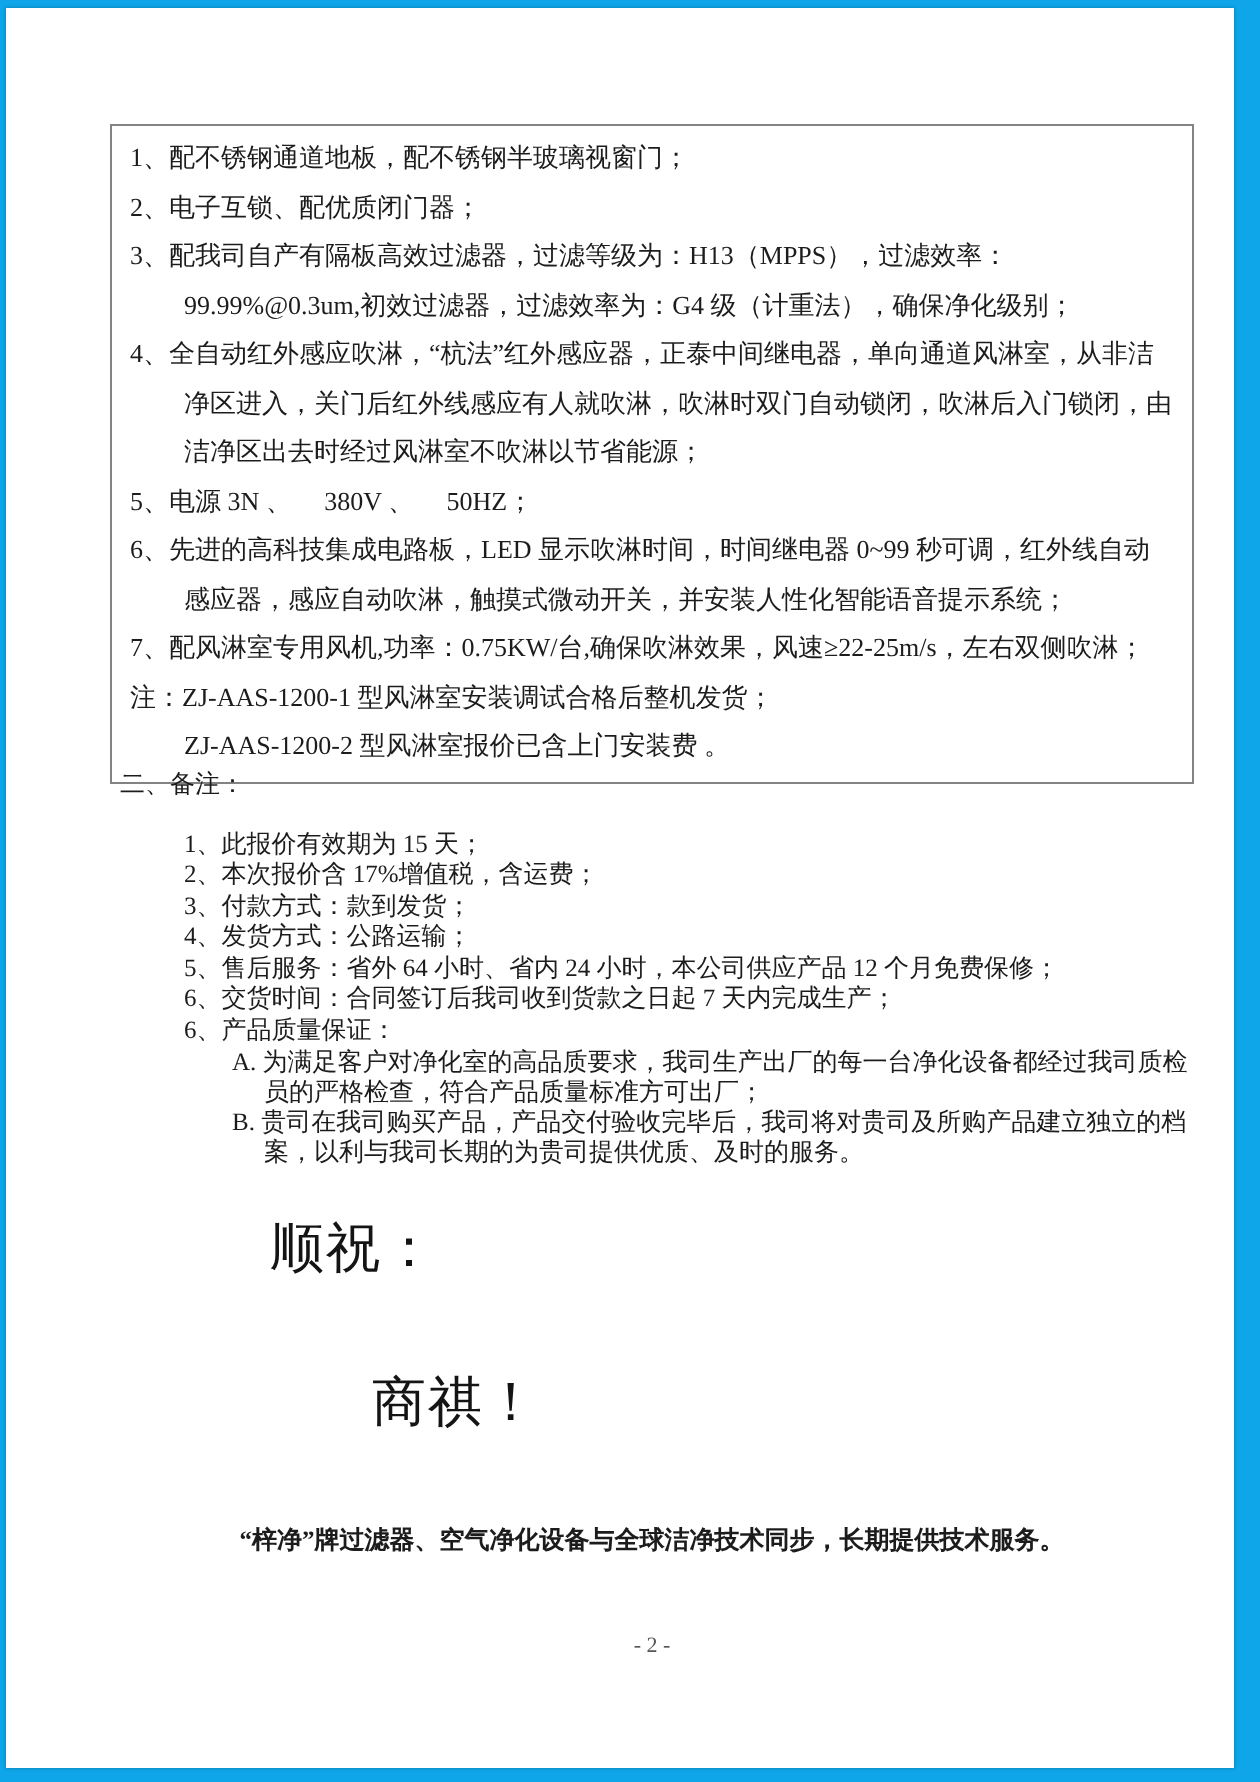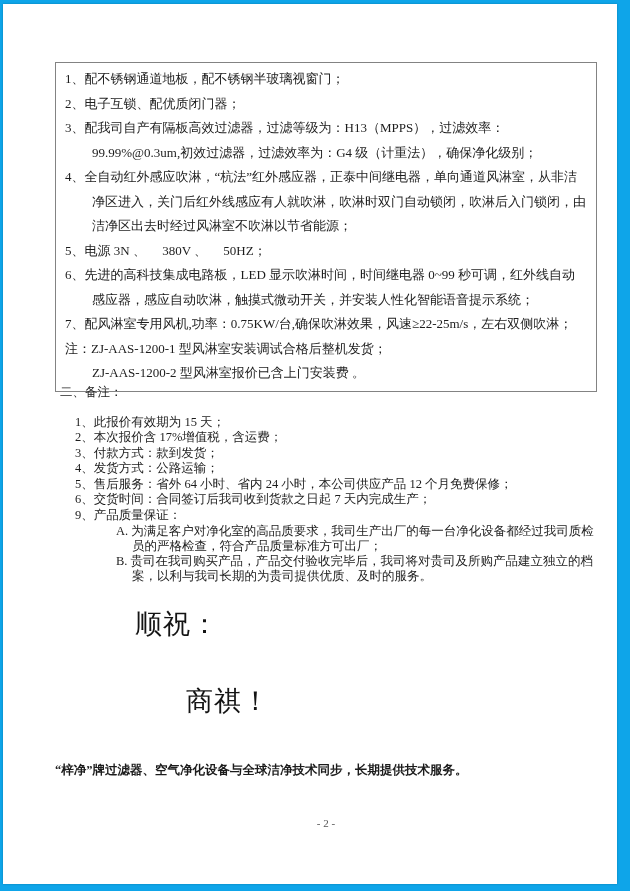--- a/index.html
+++ b/index.html
@@ -48,21 +48,21 @@
     top: 381px;
     width: 540px;
     font-size: 12.5px;
     line-height: 15.5px;
     color: #1c1c1c;
   }
   .remark-heading {
     margin-bottom: 14px;
   }
   .remark-item {
-    margin-left: 15px;
+    margin-left: 32px;
   }
   .quality-item {
     margin-left: 56px;
     padding-left: 16px;
     text-indent: -16px;
     line-height: 14.5px;
     margin-top: 1px;
   }
   .closing-salute {
     position: absolute;
@@ -79,20 +79,21 @@
     font-size: 27px;
     color: #141414;
     letter-spacing: 1px;
     margin-top: 43px;
   }
   .footer-line {
     position: absolute;
     left: 52px;
     top: 758px;
     width: 542px;
+    text-align: center;
     font-size: 12.5px;
     font-weight: bold;
     color: #1c1c1c;
   }
   .page-number {
     position: absolute;
     left: 52px;
     top: 813px;
     width: 542px;
     text-align: center;
@@ -119,21 +120,21 @@
     </div>
 
     <div class="remarks">
       <div class="remark-heading">二、备注：</div>
       <div class="remark-item">1、此报价有效期为 15 天；</div>
       <div class="remark-item">2、本次报价含 17%增值税，含运费；</div>
       <div class="remark-item">3、付款方式：款到发货；</div>
       <div class="remark-item">4、发货方式：公路运输；</div>
       <div class="remark-item">5、售后服务：省外 64 小时、省内 24 小时，本公司供应产品 12 个月免费保修；</div>
       <div class="remark-item">6、交货时间：合同签订后我司收到货款之日起 7 天内完成生产；</div>
-      <div class="remark-item">9、产品质量保证：</div>
+      <div class="remark-item">6、产品质量保证：</div>
       <div class="quality-item">A. 为满足客户对净化室的高品质要求，我司生产出厂的每一台净化设备都经过我司质检员的严格检查，符合产品质量标准方可出厂；</div>
       <div class="quality-item">B. 贵司在我司购买产品，产品交付验收完毕后，我司将对贵司及所购产品建立独立的档案，以利与我司长期的为贵司提供优质、及时的服务。</div>
     </div>
 
     <div class="closing-salute">顺祝：</div>
     <div class="closing-wish">商祺！</div>
 
     <div class="footer-line">“梓净”牌过滤器、空气净化设备与全球洁净技术同步，长期提供技术服务。</div>
     <div class="page-number">- 2 -</div>
 

